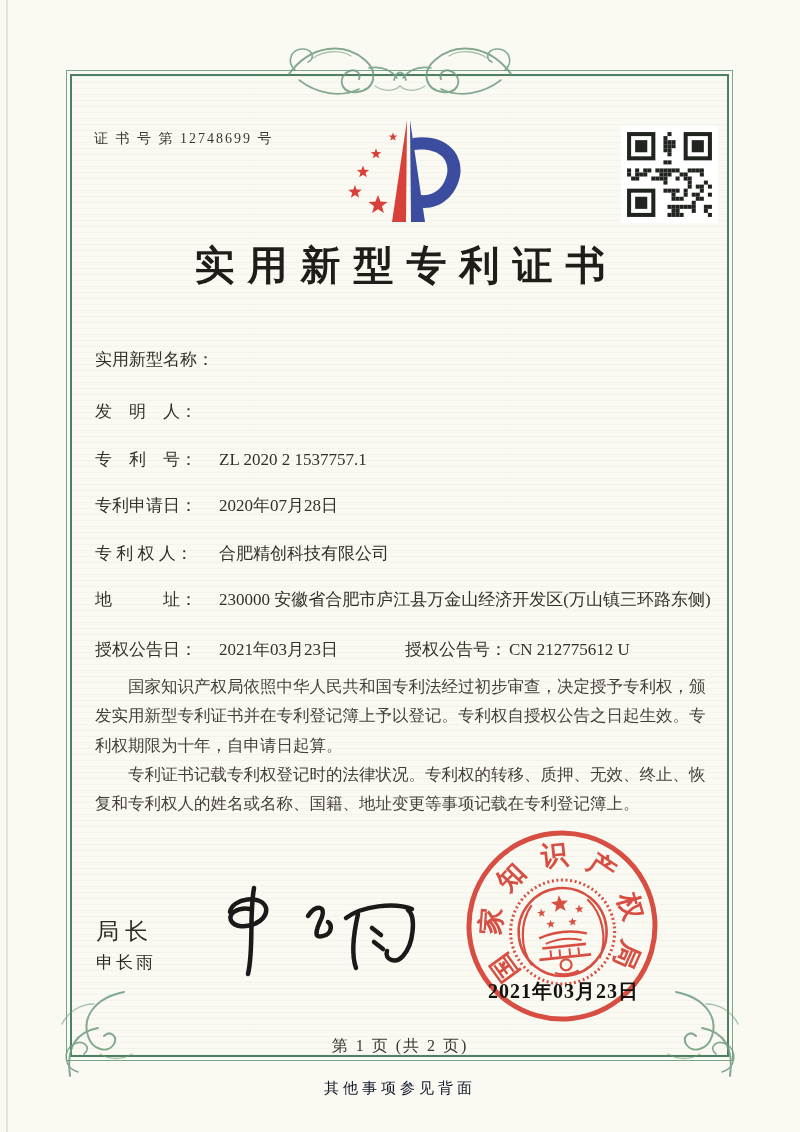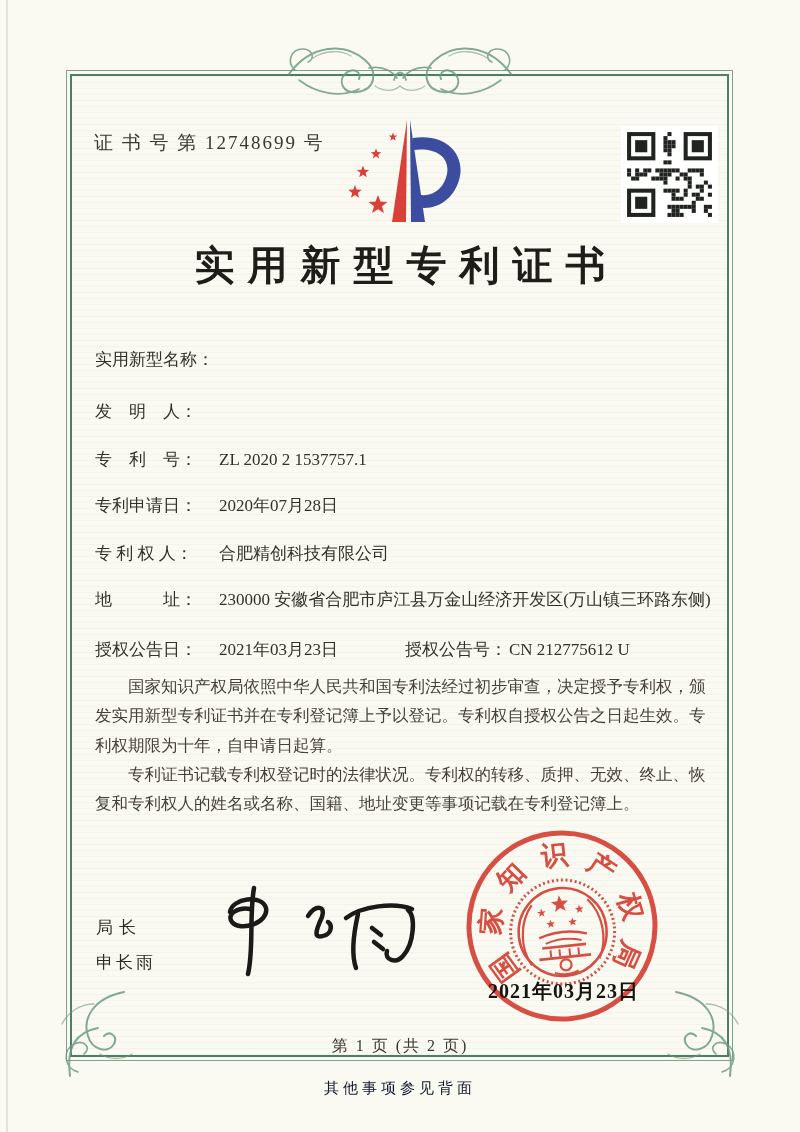--- a/index.html
+++ b/index.html
@@ -17,40 +17,40 @@
   }
   .frame-inner{
     position:absolute;inset:3px;border:2px solid #4e7f60;box-sizing:border-box;
     background:
       repeating-linear-gradient(180deg,
         rgba(124,164,136,.07) 0px, rgba(124,164,136,.07) 1px,
         rgba(124,164,136,0) 1px, rgba(124,164,136,0) 6px);
   }
   .orn{position:absolute;pointer-events:none;}
   
-  .cert-no{position:absolute;left:94px;top:130px;font-size:19px;letter-spacing:2px;color:#3a372f;}
+  .cert-no{position:absolute;left:94px;top:130px;font-size:14px;letter-spacing:2px;color:#3a372f;}
   .logo{position:absolute;left:336px;top:110px;width:126px;height:124px;}
   .qr{position:absolute;left:621px;top:126px;width:97px;height:97px;}
   .title{
     position:absolute;left:0;top:238px;width:800px;text-align:center;
     font-size:40px;font-weight:700;letter-spacing:13px;padding-left:13px;box-sizing:border-box;
     color:#1f1d1a;
   }
   
   .fields{position:absolute;left:95px;top:0;width:622px;font-size:17px;}
   .field-row{position:absolute;left:0;display:flex;align-items:flex-start;line-height:1.5;}
   .f-label{width:124px;flex:none;color:#33302a;}
   .f-value{width:494px;color:#33302a;}
   .r1{top:347px}.r2{top:399px}.r3{top:447px}.r4{top:493px}.r5{top:541px}.r6{top:587px}.r7{top:637px}
   .grant-val{width:186px;flex:none;}
   
   .paras{position:absolute;left:95px;top:672px;width:618px;font-size:16.5px;line-height:1.78;color:#453f37;}
   .paras p{margin:0;text-indent:2em;}
   
-  .signer-title{position:absolute;left:96px;top:916px;font-size:17px;letter-spacing:6px;}
+  .signer-title{position:absolute;left:96px;top:916px;font-size:23px;letter-spacing:6px;}
   .signer-name{position:absolute;left:96px;top:951px;font-size:17px;letter-spacing:3px;}
   .signature{position:absolute;left:212px;top:874px;width:218px;height:114px;}
   .seal{position:absolute;left:462px;top:826px;width:200px;height:200px;opacity:.95;}
   .seal-date{position:absolute;left:488px;top:978px;font-size:20px;font-weight:700;color:#15130f;letter-spacing:1px;}
   
   .page-info{position:absolute;left:0;top:1036px;width:800px;text-align:center;font-size:16px;letter-spacing:2px;color:#3a372f;}
   .back-note{position:absolute;left:0;top:1079px;width:800px;text-align:center;font-size:15px;letter-spacing:4px;color:#0f172a;}
 </style>
 </head>
 <body>

